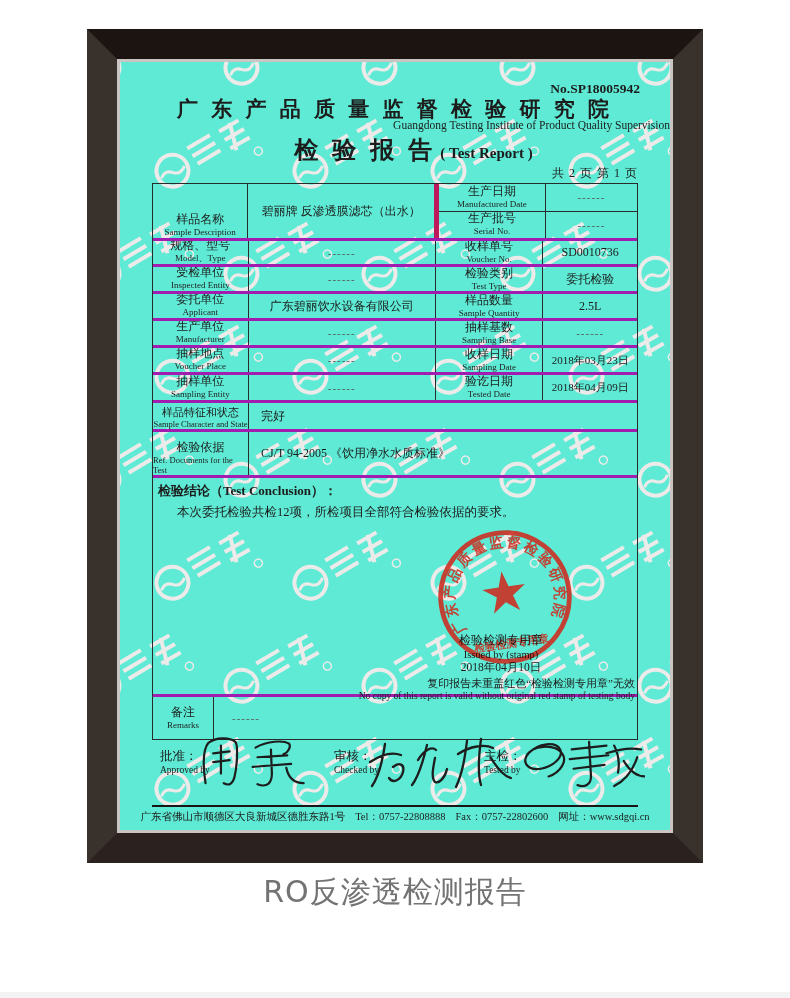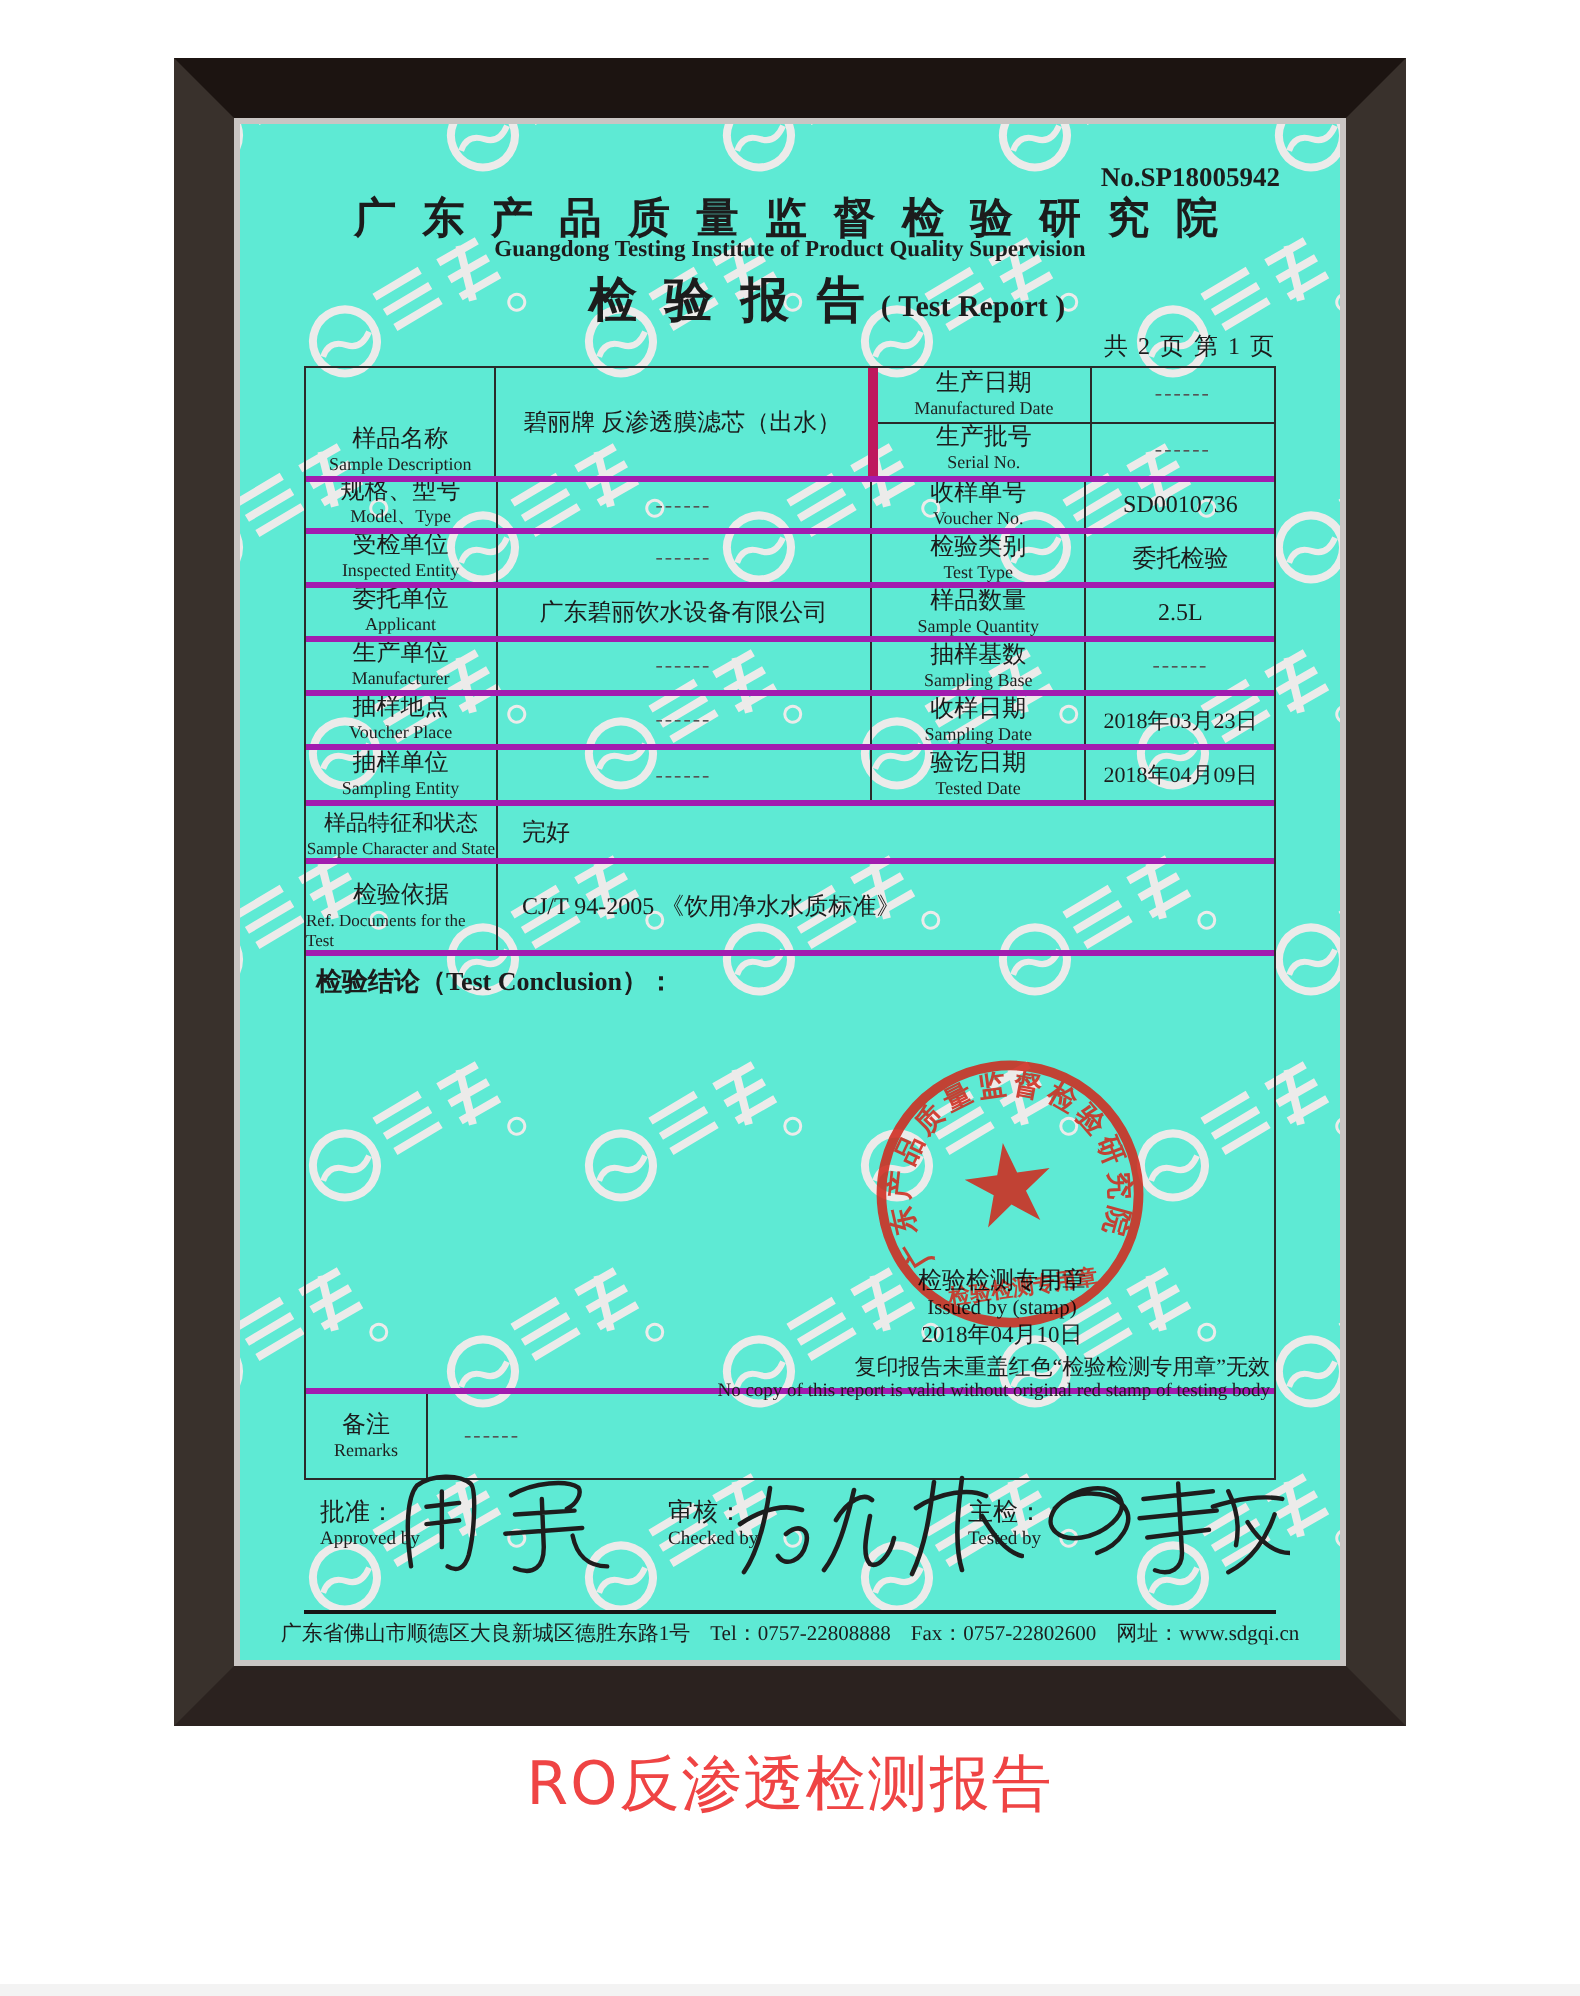--- a/index.html
+++ b/index.html
@@ -24,22 +24,22 @@
     position:absolute; left:120px; top:62px; width:550px; height:768px;
     background:#5eead4; overflow:hidden;
   }
   
   .wm-layer { position:absolute; inset:0; z-index:0; pointer-events:none; }
   .wm { position:absolute; width:120px; height:56px; color:#ecebea; transform:rotate(-22deg); }
   
   .report-no { position:absolute; top:19px; right:30px; font-weight:bold; font-size:13.5px; z-index:2; }
   .inst-cn { position:absolute; top:33px; left:0; width:100%; text-align:center;
              font-size:21px; font-weight:bold; letter-spacing:4px; z-index:2; }
-  .inst-en { position:absolute; top:57px; left:0; width:100%; text-align:center;
-             font-size:11.5px; font-weight:bold; z-index:2; }
+  .inst-en { position:absolute; top:57px; left:0; width:100%; text-align:right;
+             font-size:11.5px; font-weight:normal; z-index:2; }
   .title-row { position:absolute; top:72px; left:0; width:100%; text-align:center; z-index:2;padding-left:37px; }
   .title-cn { font-size:24px; font-weight:bold; letter-spacing:4px; }
   .title-en { font-size:15px; font-weight:bold; }
   .page-info { position:absolute; top:103px; right:32px; font-size:12px; letter-spacing:1px; z-index:2; }
   
   .tbl { position:absolute; left:32px; top:121px; width:486px; z-index:2;
          border:1.5px solid #2a2a2a; }
   .trow { display:flex; border-top:3px solid #a21caf; }
   .trow:first-child { border-top:none; }
   .cell { display:flex; flex-direction:column; justify-content:center; align-items:center;
@@ -87,21 +87,21 @@
   .sg-approved .sig-ink { left:34px; } .sg-checked .sig-ink { left:28px; } .sg-tested .sig-ink { left:26px; }
   .ink path { fill:none; stroke:#1d1d1d; stroke-width:2.3; stroke-linecap:round; stroke-linejoin:round; }
   
   .foot-line { position:absolute; left:32px; top:743px; width:486px; border-top:2px solid #161616; z-index:2; }
   .foot-text { position:absolute; left:0; top:748px; width:100%; text-align:center;
                font-size:10.5px; white-space:nowrap; z-index:2; }
   .foot-text span { margin:0 5px; }
   
   .caption { position:absolute; left:0; top:872px; width:100%; text-align:center;
              font-family:"DejaVu Sans","Liberation Sans",sans-serif;
-             font-size:30px; color:#ef4444; letter-spacing:1px; }
+             font-size:30px; color:#737373; letter-spacing:1px; }
   .bottom-strip { position:absolute; left:0; bottom:0; width:100%; height:6px; background:#f3f3f3; }
 </style>
 </head>
 <body>
 
 <div class="page">
 
   <div class="frame"></div>
 
   <div class="paper">
@@ -519,20 +519,21 @@
           <span class="lbl-en" style="font-size:8.5px">Ref. Documents for the Test</span>
         </div>
         <div class="cell flex1 left-val">
           <span class="val">CJ/T 94-2005 《饮用净水水质标准》</span>
         </div>
       </div>
 
       <div class="trow">
         <div class="concl">
           <div class="concl-head">检验结论（Test Conclusion）：</div>
+          <div class="concl-body">本次委托检验共检12项，所检项目全部符合检验依据的要求。</div>
 
           <div class="stamp-center-block">
             <div class="scb-l1">检验检测专用章</div>
             <div class="scb-l2">Issued by (stamp)</div>
             <div class="scb-l3">2018年04月10日</div>
           </div>
           <div class="stamp-right-block">
             <div class="srb-cn">复印报告未重盖红色“检验检测专用章”无效</div>
             <div class="srb-en">No copy of this report is valid without original red stamp of testing body</div>
           </div>

